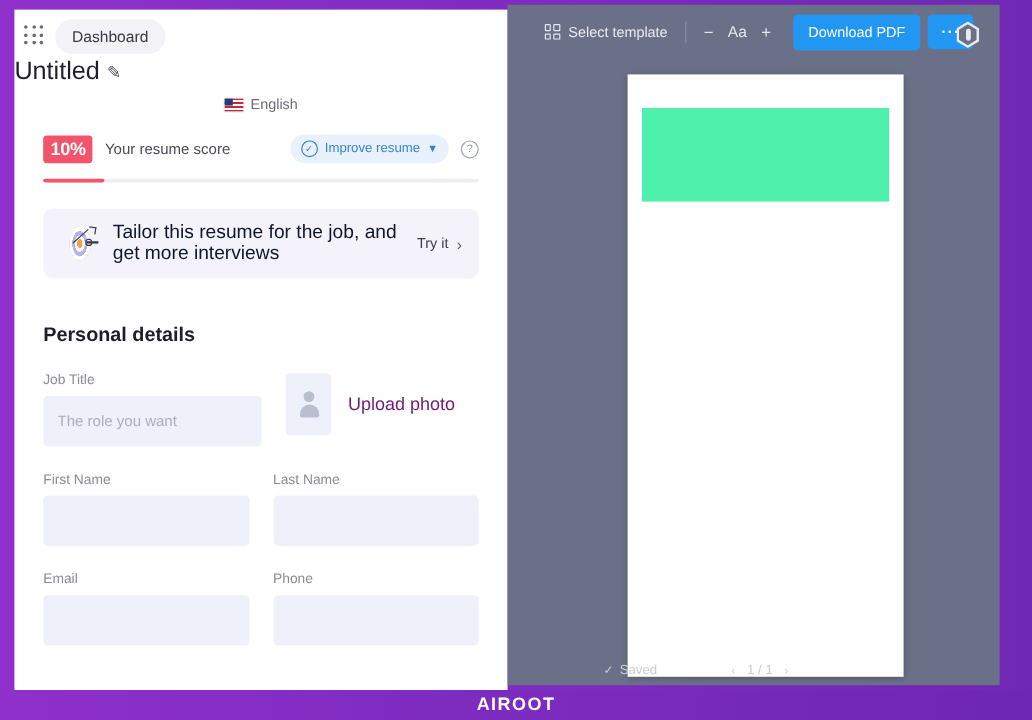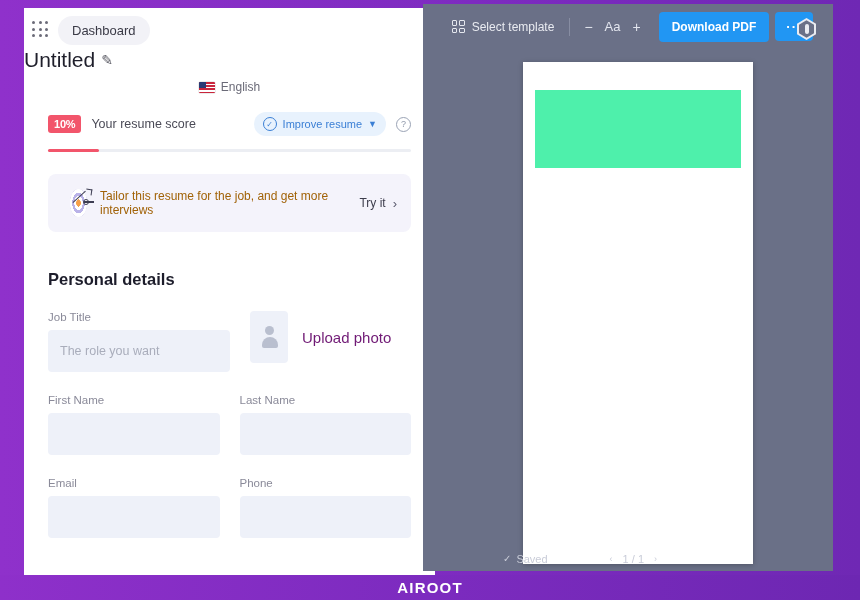--- a/index.html
+++ b/index.html
@@ -11,21 +11,21 @@
   }
   .frame {
     position: relative;
     width: 860px; height: 600px;
     background: linear-gradient(90deg,#8f31cb 0%, #7d2bc0 55%, #6f28b4 100%);
   }
 
   
   .editor {
     position: absolute;
-    left: 24px; top: 8px;
+    left: 12px; top: 8px;
     width: 411px; height: 569px;
     background: #ffffff;
     overflow: hidden;
   }
   .topbar {
     height: 44px;
     display: flex; align-items: center;
     padding-left: 8px;
   }
   .grid-icon {
@@ -72,21 +72,21 @@
       to bottom, #c9253c 0, #c9253c 1.6px, #ffffff 1.6px, #ffffff 3.2px);
   }
   .flag .canton {
     position:absolute; left:0; top:0; width:7px; height:6px; background:#2a3a75;
   }
 
   
   .score-block { margin-top: 18px; padding: 0 24px; }
   .score-row { display:flex; align-items:center; }
   .score-badge {
-    background:#f2556b; color:#fff; font-size:11px; font-weight:700;
+    background:#f2556b; color:#fff; font-size:15px; font-weight:700;
     padding: 3px 6px; border-radius: 3px; letter-spacing: -0.2px;
   }
   .score-label { font-size: 12.5px; color:#4b4b57; margin-left: 10px; flex:1; }
   .improve-pill {
     display:flex; align-items:center; gap:6px;
     background:#e8f2fd; color:#3a7fd5;
     font-size:11px; padding: 5px 9px; border-radius: 14px;
     cursor:pointer; white-space:nowrap;
   }
   .improve-pill .chev { font-size: 9px; }
@@ -147,21 +147,21 @@
   }
   .target-icon .dart:before {
     content:""; position:absolute; left:0; top:0.3px;
     width:10px; height:1.3px; background:#3d3d52;
   }
   .target-icon .dart:after {
     content:""; position:absolute; left:-1px; top:-2px;
     width:4px; height:4px; border-radius:50%;
     border:1.3px solid #3d3d52;
   }
-  .tailor-text { flex:1; font-size:12px; color:#a16207; margin-left: 4px; }
+  .tailor-text { flex:1; font-size:16px; color:#0f172a; margin-left: 10px; }
   .tryit { font-size:12px; color:#3c3c4b; display:flex; align-items:center; gap:7px;text-align:center; }
   .tryit .arrow-r { font-size: 13px; color:#5a5a6e; }
 
   
   .section-title {
     margin: 38px 24px 0 24px;
     font-size: 16.5px; font-weight: 700; color:#1d1d2b;
   }
   .form { padding: 0 24px; margin-top: 22px; }
   .field-label { font-size: 11.5px; color:#8a8a99; margin-bottom: 7px; }
@@ -212,21 +212,21 @@
   .tpl-icon {
     width:13px; height:13px; display:grid;
     grid-template-columns:1fr 1fr; grid-template-rows:1fr 1fr; gap:2px; flex:none;
   }
   .tpl-icon i { display:block; border:1.2px solid #e4e7ee; border-radius:1px; }
   .tb-sep { width:1px; height:18px; background:#878da2; margin: 0 6px; }
   .zoom-group { display:flex; align-items:center; gap:12px; padding: 0 8px; }
   .zoom-btn { font-size:14px; color:#e2e5ee; cursor:pointer; line-height:1; }
   .aa { font-size:13px; color:#e2e5ee; }
   .dl-btn {
-    background:#2196f3; color:#fff; font-size:12px; font-weight:700;
+    background:#2196f3; color:#fff; font-size:12px; font-weight:400;
     padding: 8px 13px; border-radius:4px; cursor:pointer; margin-left: 10px;
   }
   .more-btn {
     background:#2196f3; color:#fff; font-size:13px; font-weight:700;
     padding: 8px 11px; border-radius:4px; cursor:pointer; margin-left: 6px;
     line-height: 1; letter-spacing:1px;
   }
   .shield {
     position:absolute; right: 17px; top: 14px;
     width:19px; height:22px; cursor:pointer;

